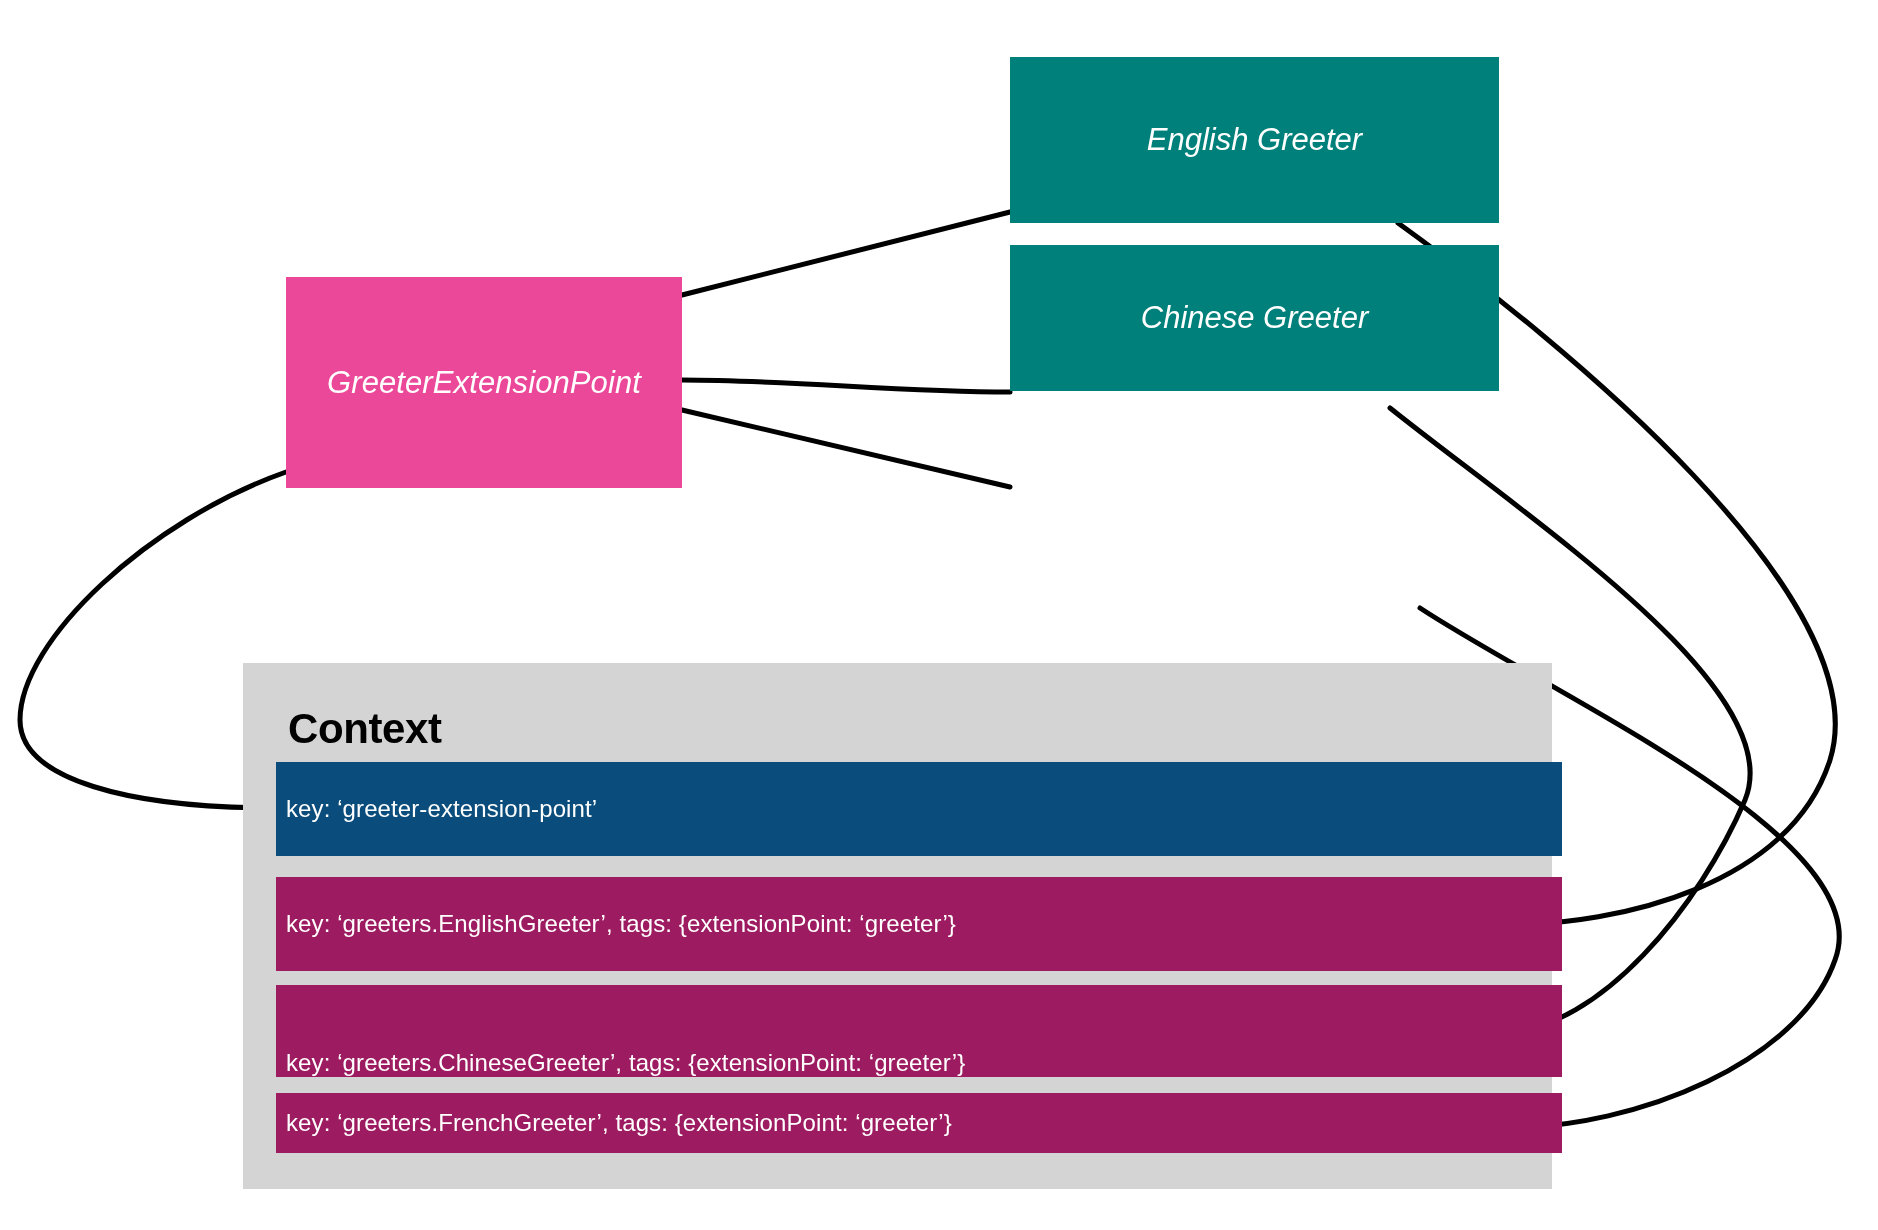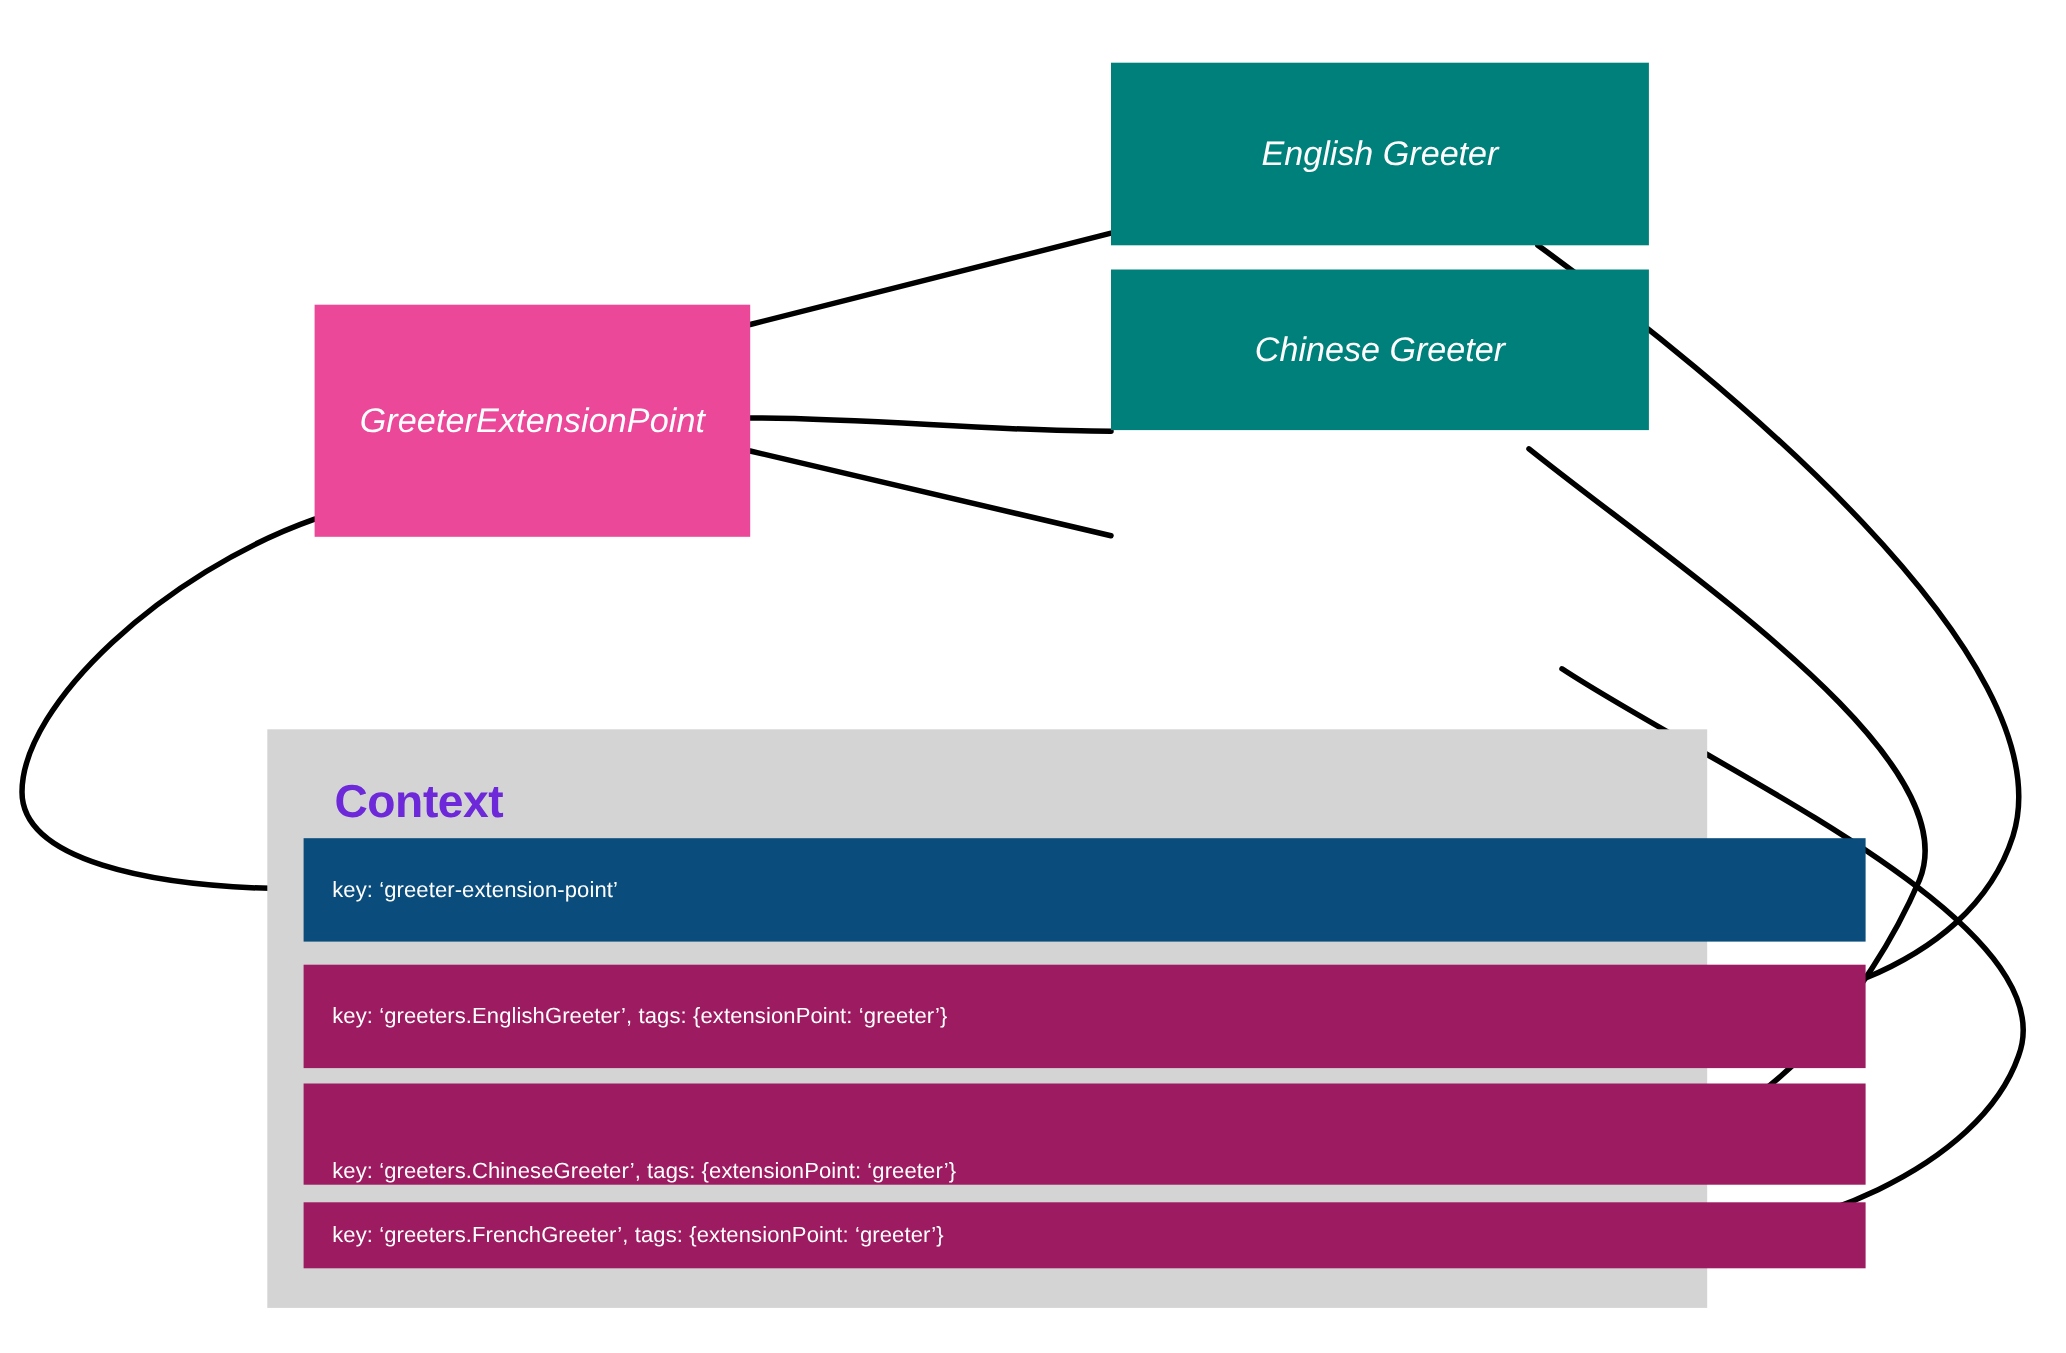--- a/index.html
+++ b/index.html
@@ -61,34 +61,33 @@
     width: 1309px;
     height: 526px;
     background: #D4D4D4;
   }
   .context-title {
     position: absolute;
     left: 45px;
     top: 42px;
     font-size: 42px;
     font-weight: bold;
-    color: #6d28d9;
+    color: #000000;
     letter-spacing: -0.4px;
-    margin-left: 16px;
   }
   .ctx-bar {
     position: absolute;
     left: 33px;
-    width: 1420px;
+    width: 1286px;
     display: flex;
     align-items: center;
     color: #ffffff;
-    font-size: 20px;
+    font-size: 24px;
     box-sizing: border-box;
-    padding-left: 26px;
+    padding-left: 10px;
     letter-spacing: 0.1px;
   }
   .ctx-bar.b0 { top: 99px;  height: 94px; background: #0A4D7C; }
   .ctx-bar.b1 { top: 214px; height: 94px; background: #9D1B60; }
   .ctx-bar.b2 { top: 322px; height: 92px; background: #9D1B60; align-items: flex-end; }
   .ctx-bar.b3 { top: 430px; height: 60px; background: #9D1B60; }
 </style>
 </head>
 <body>
 

